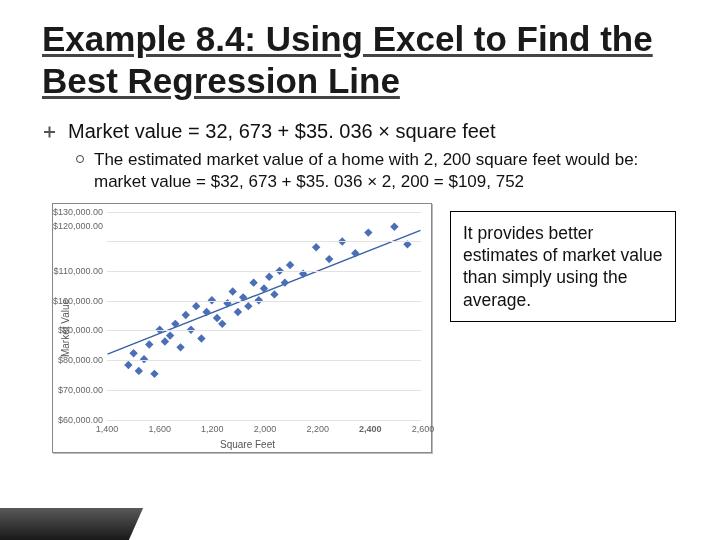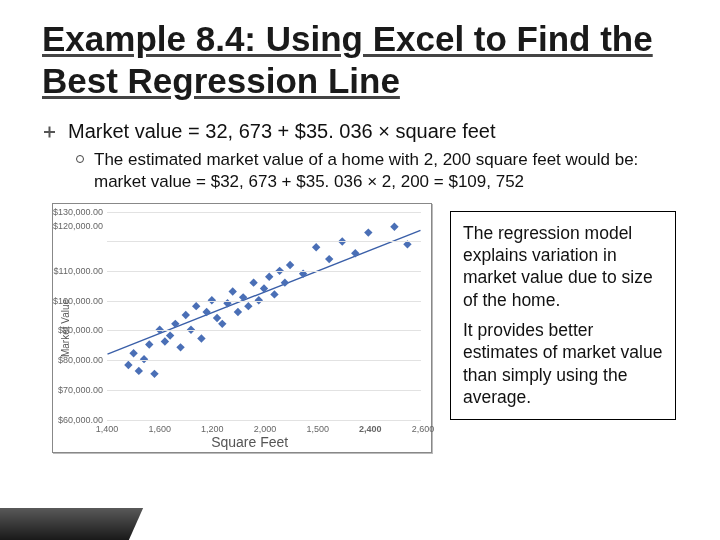--- a/index.html
+++ b/index.html
@@ -113,21 +113,21 @@
     left: 2px; top: 50%;
     transform: translate(-32%, -50%) rotate(-90deg);
     font-size: 10px;
     color: #555;
     white-space: nowrap;
   }
   .xlabel {
     position: absolute;
     left: 50%; bottom: 2px;
     transform: translateX(-40%);
-    font-size: 14px;
+    font-size: 10px;
     color: #555;
   }
   .eq-box {
     position: absolute;
     right: 16px; top: 96px;
     font-size: 9px;
     color: #444;
     text-align: center;
     line-height: 1.3;
   }
@@ -235,26 +235,25 @@
         <div class="ytick" style="top: 67.4286px;">$110,000.00</div>
         <div class="grid-h" style="top: 67.4286px;"></div>
         <div class="ytick" style="top: 22px;">$120,000.00</div>
         <div class="grid-h" style="top: 37.7143px;"></div>
         <div class="ytick" style="top: 8px;">$130,000.00</div>
         <div class="grid-h" style="top: 8px;"></div>
         <div class="xtick" style="left: 54px;">1,400</div>
         <div class="xtick" style="left: 106.667px;">1,600</div>
         <div class="xtick" style="left: 159.333px;">1,200</div>
         <div class="xtick" style="left: 212px;">2,000</div>
-        <div class="xtick" style="left: 264.667px;">1,500</div>
+        <div class="xtick" style="left: 264.667px;">2,200</div>
         <div class="xtick" style="left: 317.333px; font-weight: bold;">2,400</div>
         <div class="xtick" style="left: 370px;">2,600</div>
       </div>
 
     <div class="side-box">
-      <p>The regression model explains variation in market value  due to size of the home.</p>
       <p>It provides better estimates of market value than simply using the average.</p>
     </div>
 
   </div>
 
   <div class="shadow-deco"></div>
 </div>
 
 </body></html>

